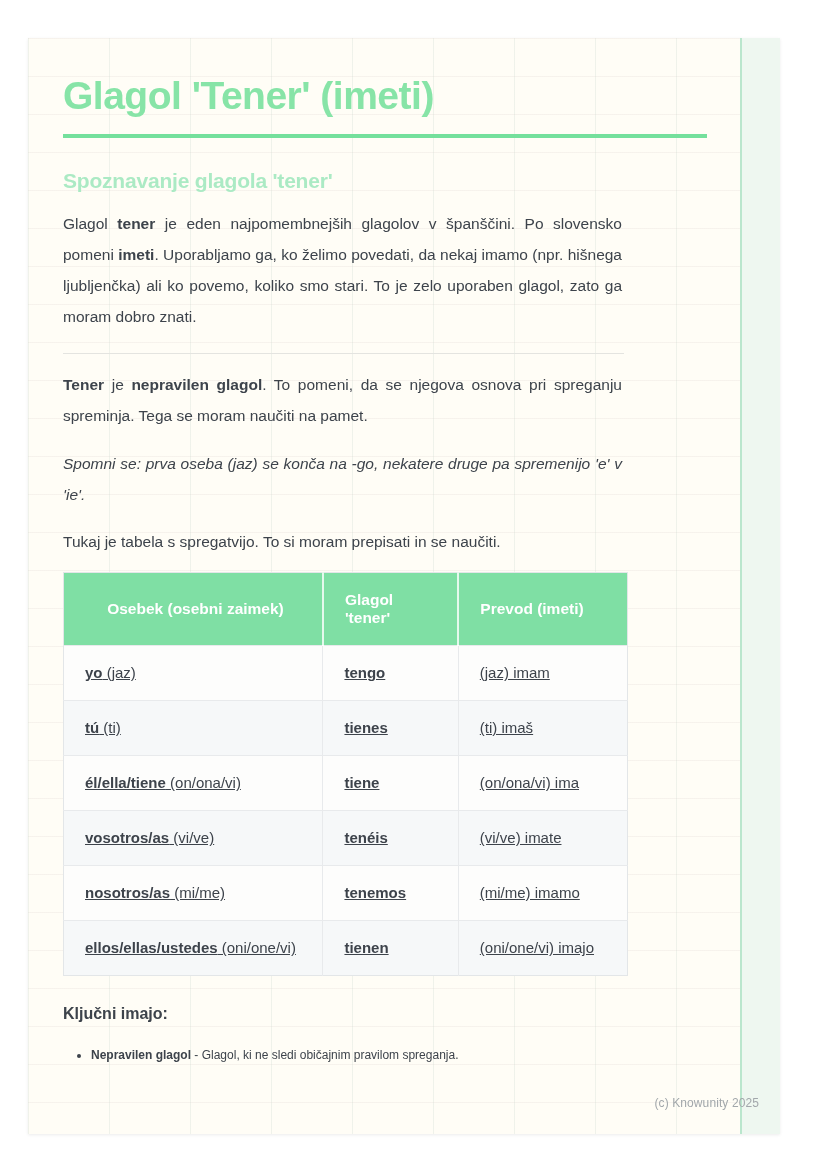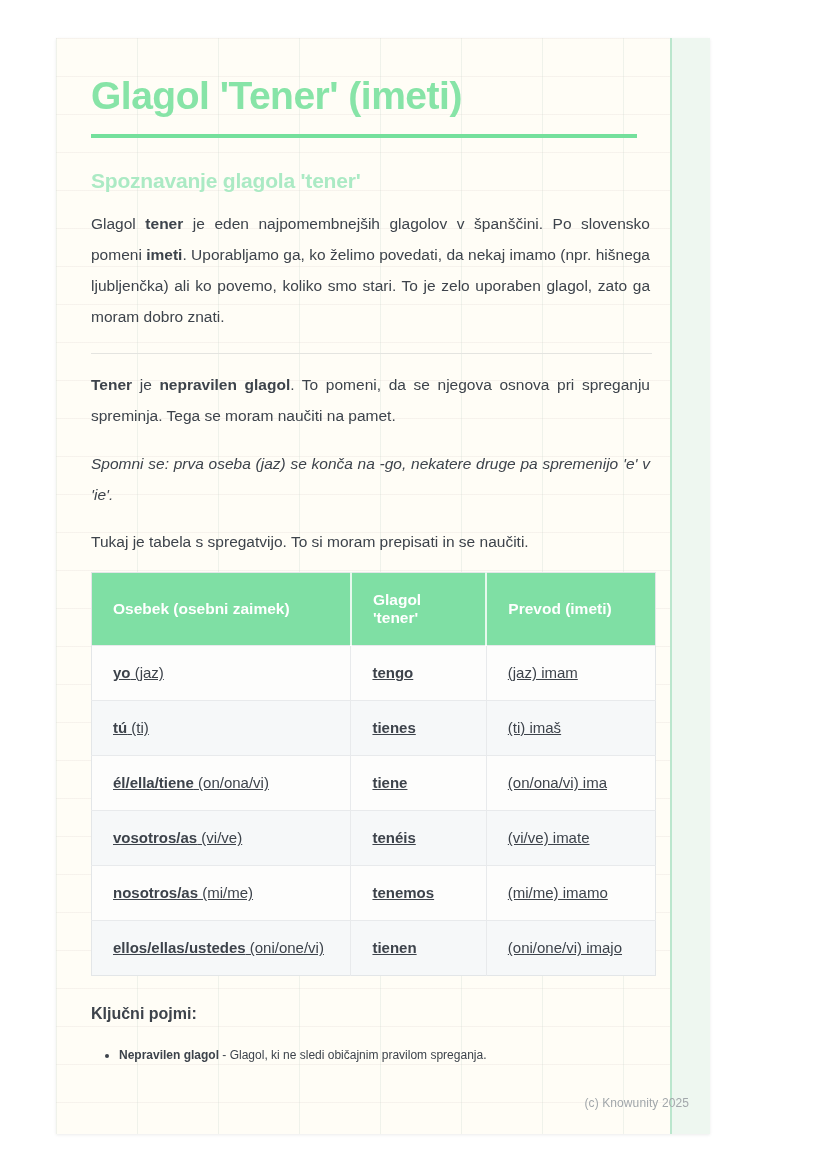--- a/index.html
+++ b/index.html
@@ -1,20 +1,20 @@
 <!DOCTYPE html>
 <html style="--accent-green: #87e4a7; --rule-green: #74e09c; --heading-green: #abeac4; --table-header-bg: #7fdfa4; --strip-bg: #eef7f0; --strip-line: #bae6cd; --text: #3d434b;"><head>
 <meta charset="utf-8">
 <style>
   * { margin:0; padding:0; box-sizing:border-box; }
   html,body { width:828px; height:1171px; background:#ffffff; overflow:hidden;
     font-family:"Liberation Sans","DejaVu Sans",sans-serif; }
 
   .page {
-    position:absolute; left:56px; top:38px; width:654px; height:1096px;
+    position:absolute; left:28px; top:38px; width:752px; height:1096px;
     background-color:#fffdf6;
     background-image:
       linear-gradient(rgba(214,202,198,0.20) 1px, transparent 1px),
       linear-gradient(90deg, rgba(200,212,204,0.28) 1px, transparent 1px);
     background-size:100% 38px, 81px 100%;
     box-shadow:0 1px 3px rgba(0,0,0,0.08);
   }
 
   .side-strip {
     position:absolute; top:0; right:0; bottom:0; width:40px;
@@ -52,21 +52,21 @@
   table.conj {
     width:565px; margin-top:15px; border-collapse:collapse;
     font-size:15px; color:var(--text);
     border:1px solid #e3e6e8; background:#fdfdfc;
   }
   table.conj thead th {
     background:var(--table-header-bg); color:#ffffff; font-weight:700;
     text-align:left; padding:18px 16px 18px 21px; font-size:15.5px; height:56px;
     border-left:2px solid rgba(255,255,255,0.8);
   }
-  table.conj thead th:first-child { border-left:none; }
+  table.conj thead th:first-child { border-left:none;text-align:center; }
   table.conj td {
     padding:17px 16px 17px 21px; height:55px;
     border-top:1px solid #e8eaec; border-left:1px solid #e8eaec;
     vertical-align:middle;
     text-decoration:underline;
   }
   table.conj td:first-child { border-left:none; }
   table.conj tbody tr:nth-child(even) td { background:#f6f8f9; }
   .col-person { width:46%; }
   .col-verb   { width:24%; }
@@ -136,20 +136,20 @@
           <td class="cell">(mi/me) imamo</td>
         </tr>
         <tr>
           <td class="cell"><span style="font-weight: 700;">ellos/ellas/ustedes</span> (oni/one/vi)</td>
           <td class="cell"><span style="font-weight: 700;">tienen</span></td>
           <td class="cell">(oni/one/vi) imajo</td>
         </tr>
       </tbody>
     </table>
 
-    <p class="key-terms-heading kt">Ključni pojmi:</p>
+    <p class="key-terms-heading kt">Ključni imajo:</p>
     <ul class="key-terms">
       <li class="li"><span style="font-weight: 700;">Nepravilen glagol</span> - Glagol, ki ne sledi običajnim pravilom spreganja.</li>
     </ul>
 
     <div class="copyright">(c) Knowunity 2025</div>
   </div>
 </div>
 
 </body></html>

